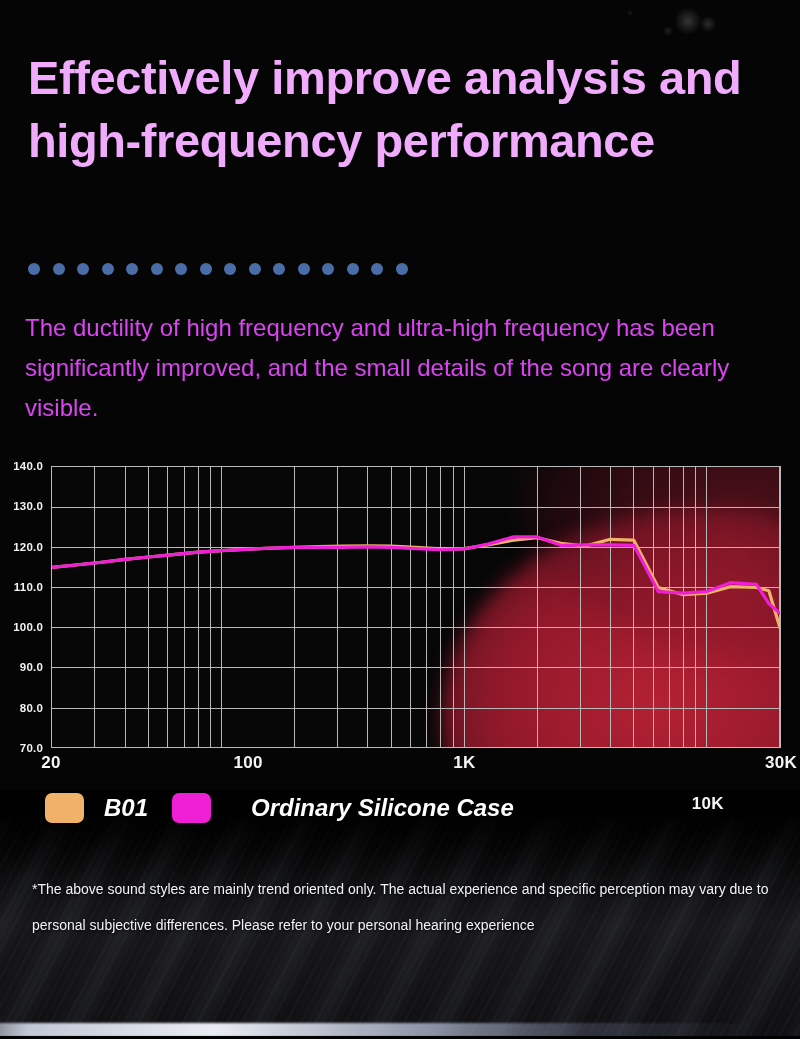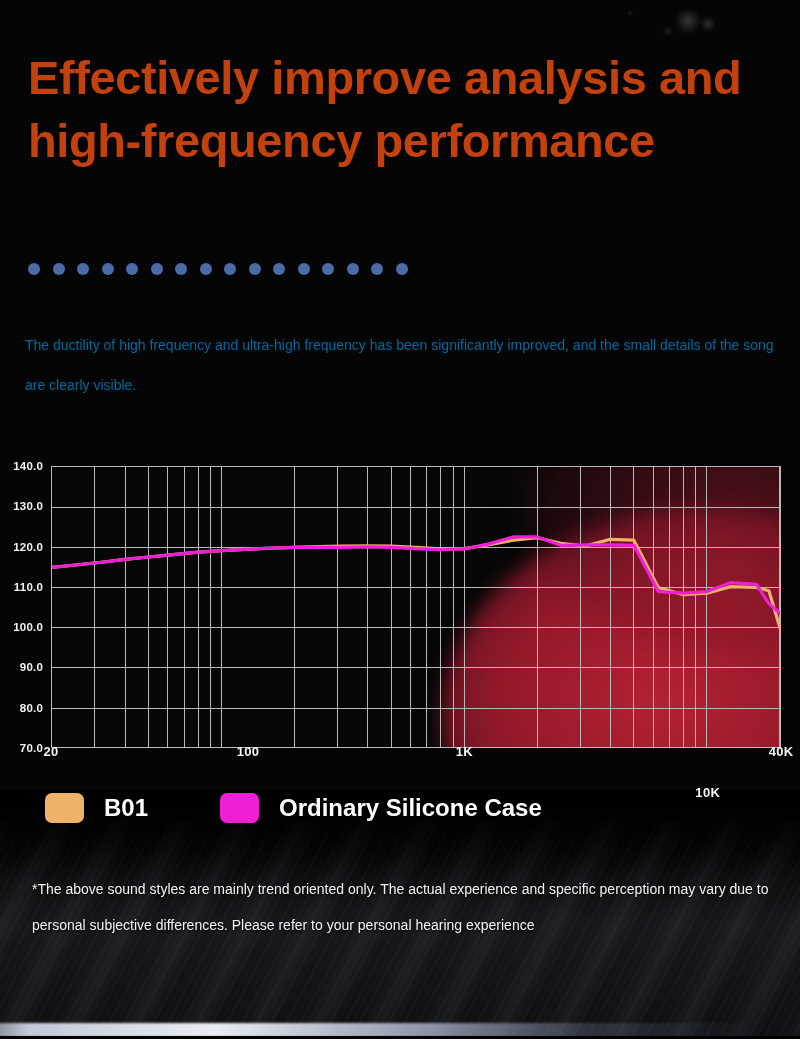--- a/index.html
+++ b/index.html
@@ -76,21 +76,21 @@
   
   #headline {
     position: absolute;
     left: 28px;
     top: 46px;
     width: 745px;
     font-size: 47px;
     line-height: 63px;
     font-weight: 700;
     letter-spacing: -0.4px;
-    color: #c2410c;
+    color: #f0abfc;
     text-shadow: 0 1px 2px rgba(0,0,0,.9);
   }
 
   #dot-row {
     position: absolute;
     left: 28px;
     top: 263px;
     display: flex;
     gap: 12.5px;
   }
@@ -98,25 +98,24 @@
     width: 12px; height: 12px;
     border-radius: 50%;
     background: #4a6da8;
   }
 
   #lede {
     position: absolute;
     left: 25px;
     top: 308px;
     width: 755px;
-    font-size: 14px;
+    font-size: 24px;
     line-height: 40px;
-    color: #0369a1;
+    color: #d946ef;
     font-weight: 400;
-    margin-top: 17px;
   }
 
   
   #chart {
     position: absolute;
     left: 0px;
     top: 450px;
     width: 800px;
     height: 330px;
   }
@@ -169,49 +168,49 @@
     width: 58px;
     text-align: right;
     font-size: 11.5px;
     font-weight: 700;
     color: #f2f2f2;
     transform: translateY(-50%);
     letter-spacing: .2px;
   }
   .xtick {
     position: absolute;
-    top: 294px;
-    font-size: 13px;
+    top: 303px;
+    font-size: 17px;
     font-weight: 700;
     color: #f5f5f5;
     transform: translateX(-50%);
     letter-spacing: .3px;
   }
 
   
   #legend {
     position: absolute;
     left: 45px;
     top: 793px;
     display: flex;
     align-items: center;
   }
-  .legend-item { display: flex; align-items: center; }
+  .legend-item { display: flex; align-items: center; font-style: italic; }
   .swatch {
     width: 39px; height: 30px;
     border-radius: 7px;
   }
   .legend-label {
     margin-left: 20px;
     font-size: 24px;
     font-weight: 700;
     color: #fff;
     white-space: nowrap;
   }
-  #legend .legend-item + .legend-item { margin-left: 72px; }
+  #legend .legend-item + .legend-item { margin-left: 24px; gap: 20px; }
 
   
   #footnote {
     position: absolute;
     left: 32px;
     top: 871px;
     width: 745px;
     font-size: 14px;
     line-height: 36px;
     color: #f2f3f5;
@@ -307,21 +306,21 @@
       <div class="ytick" style="top: 177.143px;">100.0</div>
       <div class="ytick" style="top: 217.429px;">90.0</div>
       <div class="ytick" style="top: 257.714px;">80.0</div>
       <div class="ytick" style="top: 298px;">70.0</div>
     </div>
   <div id="xticks">
       <div class="xtick" style="left: 51px;">20</div>
       <div class="xtick" style="left: 221.083px; margin-left: 27px;">100</div>
       <div class="xtick" style="left: 464.416px;">1K</div>
       <div class="xtick" style="left: 707.749px; margin-top: 41px;">10K</div>
-      <div class="xtick" style="left: 781px;">40K</div>
+      <div class="xtick" style="left: 781px;">30K</div>
     </div>
 </div>
 
 <div id="legend">
     <div class="legend-item">
       <span class="swatch" style="background: rgb(239, 178, 104);"></span>
       <span class="legend-label">B01</span>
     </div>
     <div class="legend-item">
       <span class="swatch" style="background: rgb(239, 31, 213);"></span>

